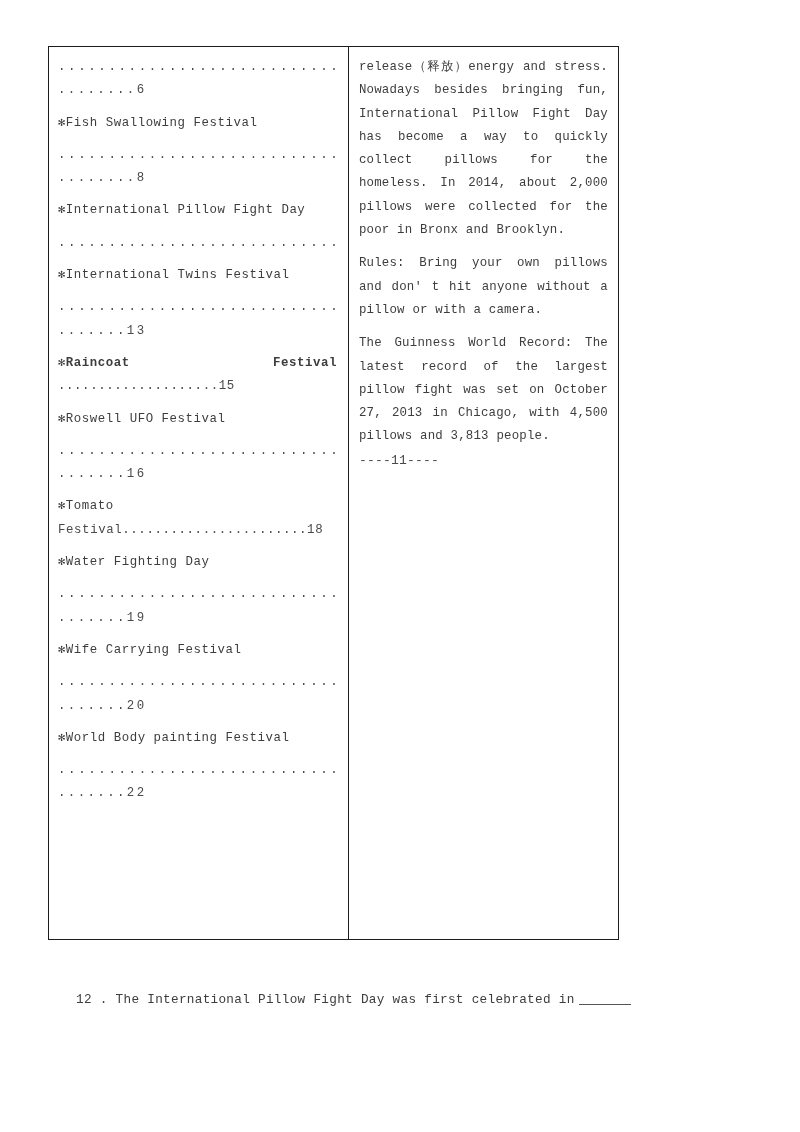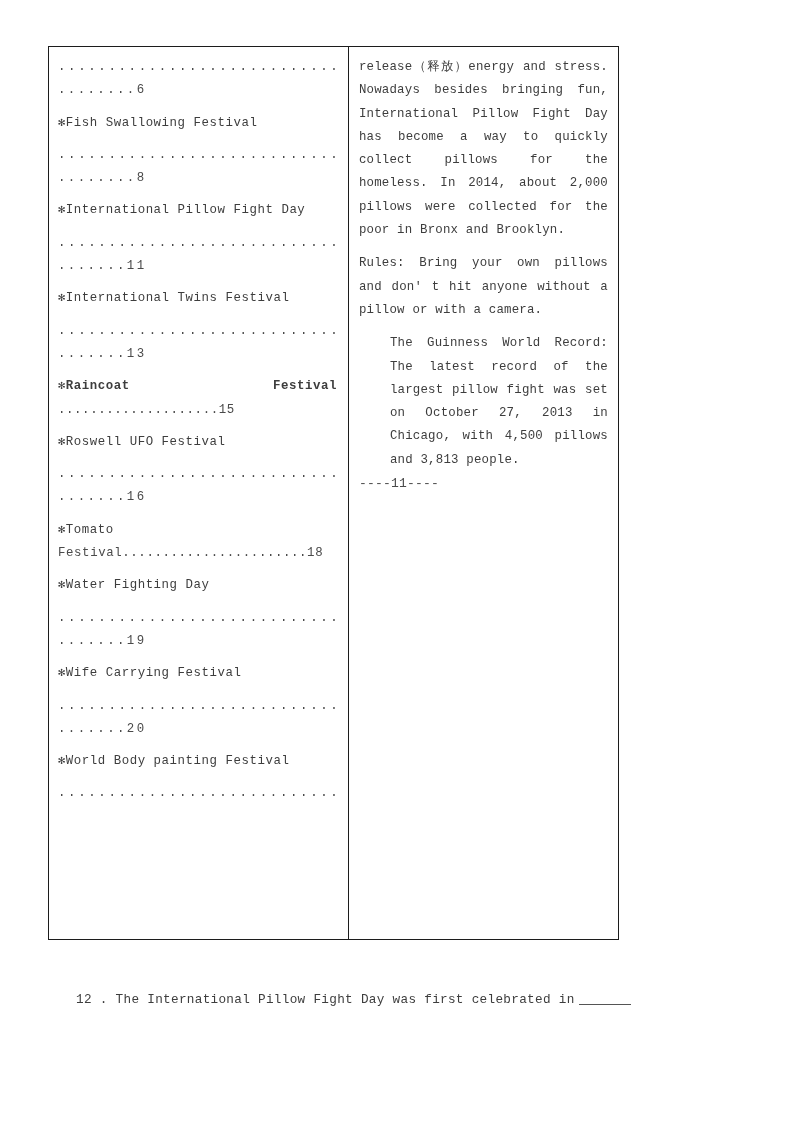--- a/index.html
+++ b/index.html
@@ -98,21 +98,21 @@
     font-size: 12.4px;
     line-height: 23.3px;
     letter-spacing: 0.2px;
     color: #3d3d3d;
     text-align: justify;
     text-align-last: left;
     margin: 0 0 10px 0;
     -webkit-hyphens: none;
     hyphens: none;
   }
-  .para-last { margin-bottom: 0; margin-left: 31px; }
+  .para-last { margin-bottom: 0; }
   .pagemark {
     font-size: 13px;
     line-height: 23.3px;
     letter-spacing: 0.2px;
     color: #4a4a4a;
     margin: 0;
   }
 
   
   .question {
@@ -160,21 +160,20 @@
       <div class="entry"><span class="star">✻</span><span>Fish Swallowing Festival</span></div>
       <div class="ln-gap"></div>
 
       <div class="dots-spread">...........................................</div>
       <div class="dots-tail">........8</div>
       <div class="ln-gap"></div>
       <div class="entry"><span class="star">✻</span><span>International Pillow Fight Day</span></div>
       <div class="ln-gap"></div>
 
       <div class="dots-spread">...........................................</div>
-      <div class="dots-tail">.......11</div>
       <div class="ln-gap"></div>
       <div class="entry"><span class="star">✻</span><span>International Twins Festival</span></div>
       <div class="ln-gap"></div>
 
       <div class="dots-spread">...........................................</div>
       <div class="dots-tail">.......13</div>
       <div class="ln-gap"></div>
       <div class="entry entry-justify">
           <span><span class="star">✻</span><span>Raincoat</span></span>
           <span>Festival</span>
@@ -199,20 +198,21 @@
       <div class="entry"><span class="star">✻</span><span>Wife Carrying Festival</span></div>
       <div class="ln-gap"></div>
 
       <div class="dots-spread">...........................................</div>
       <div class="dots-tail">.......20</div>
       <div class="ln-gap"></div>
       <div class="entry"><span class="star">✻</span><span>World Body painting Festival</span></div>
       <div class="ln-gap"></div>
 
       <div class="dots-spread">...........................................</div>
+      <div class="dots-tail">.......22</div>
 
     </div>
 
     <div class="col col-right">
       <p class="para">release（释放）energy and stress. Nowadays besides bringing fun, International Pillow Fight Day has become a way to quickly collect pillows for the homeless. In 2014, about 2,000 pillows were collected for the poor in Bronx and Brooklyn.</p>
       <p class="para">Rules: Bring your own pillows and don' t hit anyone without a pillow or with a camera.</p>
       <p class="para para-last">The Guinness World Record: The latest record of the largest pillow fight was set on October 27, 2013 in Chicago, with 4,500 pillows and 3,813 people.</p>
       <p class="pagemark">----11----</p>
     </div>
 

